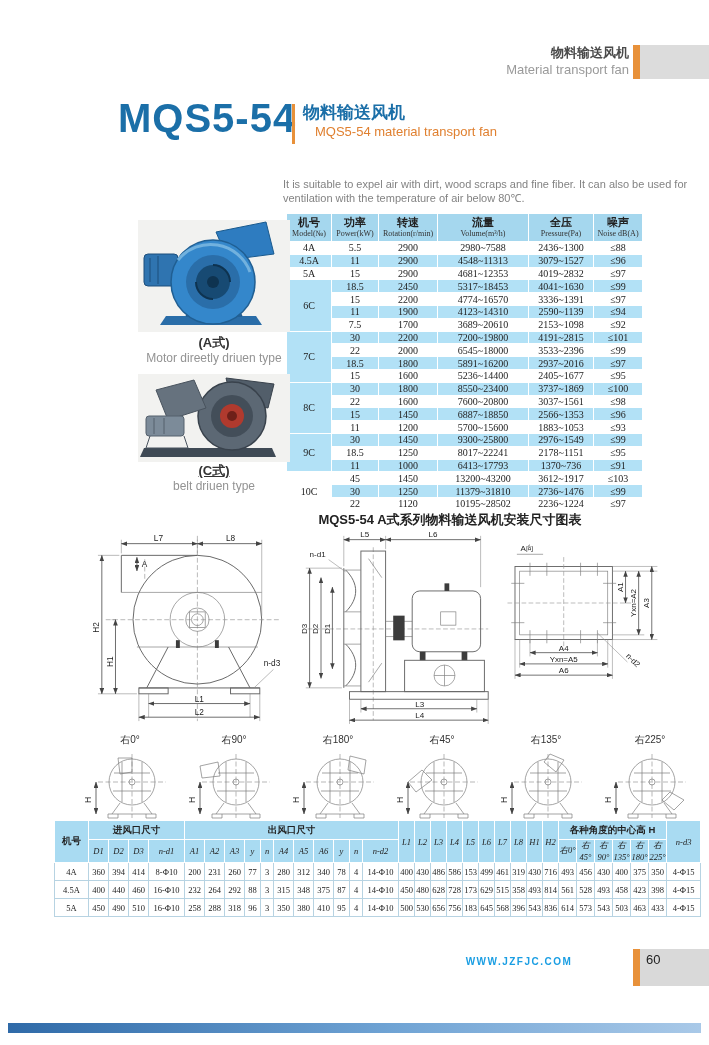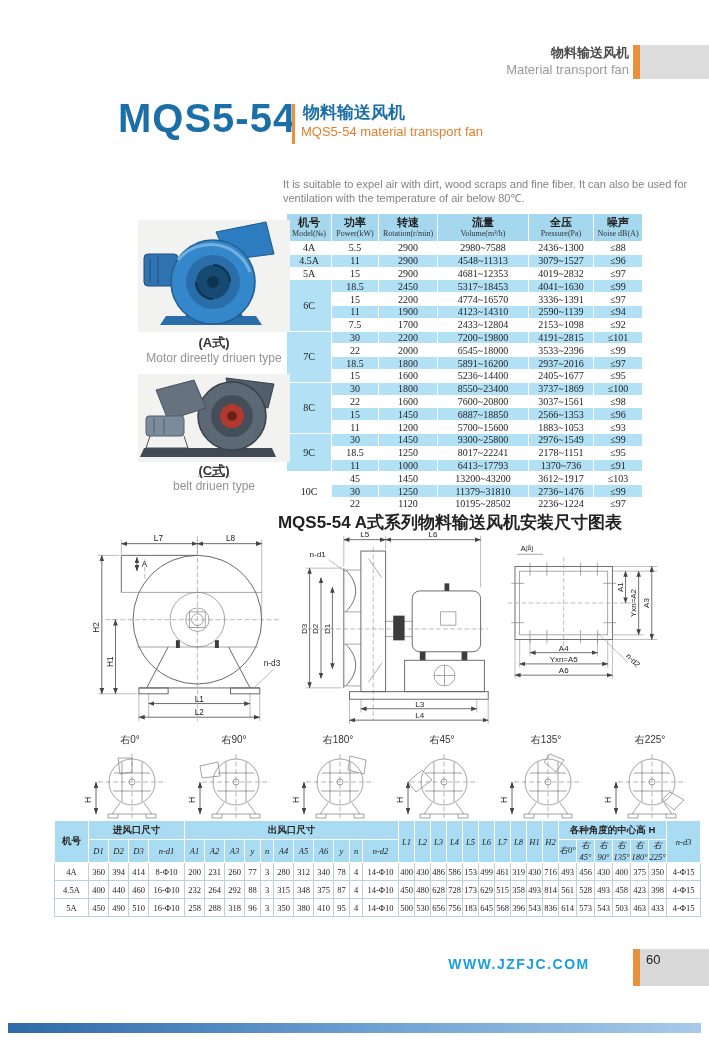--- a/index.html
+++ b/index.html
@@ -7,21 +7,21 @@
         font-family:"Liberation Sans",sans-serif;color:#222;}
   
   .hdr-cn{position:absolute;top:44px;right:80px;font-size:13px;font-weight:bold;color:#4a4a4a;}
   .hdr-en{position:absolute;top:62px;right:80px;font-size:13px;color:#9a9a9a;}
   .hdr-orange{position:absolute;top:45px;right:69px;width:7px;height:34px;background:#e8913a;}
   .hdr-gray{position:absolute;top:45px;right:0;width:69px;height:34px;background:#dcdcdc;}
   
   .model-title{position:absolute;left:118px;top:96px;font-size:40px;font-weight:bold;color:#1b6fa8;letter-spacing:1px;}
   .title-divider{position:absolute;left:292px;top:104px;width:3px;height:40px;background:#e8913a;}
   .sub-cn{position:absolute;left:303px;top:101px;font-size:17px;font-weight:bold;color:#1b6fa8;}
-  .sub-en{position:absolute;left:301px;top:124px;font-size:13px;color:#e08030;}
+  .sub-en{position:absolute;left:315px;top:124px;font-size:13px;color:#e08030;}
   .desc-cn{position:absolute;left:283px;top:141px;width:408px;font-size:13px;line-height:17px;
            font-weight:bold;color:#333;text-indent:2em;}
   .desc-en{position:absolute;left:283px;top:177px;width:432px;font-size:11px;line-height:14px;color:#838383;}
   
   .spec{position:absolute;left:286px;top:213px;}
   .spec table{border-collapse:collapse;table-layout:fixed;width:350px;}
   .spec th{background:#a5d7ee;border:1px solid #fff;padding:0;height:27px;vertical-align:middle;}
   .spec th .cn{display:block;font-size:11px;font-weight:bold;color:#222;line-height:13px;}
   .spec th .en{display:block;font-family:"Liberation Serif",serif;font-size:8px;font-weight:normal;color:#333;line-height:10px;}
   .spec td{border:1px solid #fff;padding:0;height:11.8px;text-align:center;
@@ -29,21 +29,21 @@
   .spec tr.rb{background:#b2e1f6;}
   .spec tr.rw{background:#ffffff;}
   .spec td.model{background:transparent;}
   
   .photoA{position:absolute;left:138px;top:220px;}
   .photoC{position:absolute;left:138px;top:374px;}
   .pcap{position:absolute;width:152px;text-align:center;font-weight:bold;font-size:13px;color:#333;}
   .pcap-en{position:absolute;width:170px;text-align:center;font-size:12px;color:#939393;}
   
   .install-cap{position:absolute;left:200px;top:511px;width:500px;text-align:center;
-               font-size:17px;font-weight:bold;color:#222;}
+               font-size:13px;font-weight:bold;color:#222;}
   
   .dwg{position:absolute;}
   .dln{stroke:#666;stroke-width:1;fill:none;}
   .thin{stroke:#7d7d7d;stroke-width:.7;fill:none;}
   .cl{stroke:#9a9a9a;stroke-width:.7;stroke-dasharray:5 2.5;fill:none;}
   .dim{stroke:#444;stroke-width:.8;fill:none;marker-start:url(#ar);marker-end:url(#ar);}
   .ext{stroke:#8a8a8a;stroke-width:.6;fill:none;}
   .dl{font-family:"Liberation Sans",sans-serif;font-size:8.5px;fill:#222;}
   .fillblk{fill:#3c3c3c;stroke:none;}
   
@@ -53,21 +53,21 @@
   
   .dimt{position:absolute;left:54px;top:820px;}
   .dimt table{border-collapse:collapse;table-layout:fixed;width:646px;}
   .dimt th{background:#a9dbf2;border:1px solid #fff;padding:0;font-size:8.5px;color:#222;overflow:hidden;}
   .dimt th.g{font-weight:bold;font-size:9.5px;height:18px;}
   .dimt th.s{font-family:"Liberation Serif",serif;font-weight:normal;font-style:italic;height:15px;}
   .dimt td{border:1px solid #b7d3e2;background:#fff;padding:0;height:17px;text-align:center;
            font-family:"Liberation Serif",serif;font-size:8.5px;color:#222;overflow:hidden;}
   
   .site{position:absolute;left:404px;top:956px;width:230px;text-align:center;
-        font-size:14px;font-weight:bold;letter-spacing:1.5px;color:#1a9ee3;}
+        font-size:10px;font-weight:bold;letter-spacing:1.5px;color:#1a9ee3;}
   .pg-orange{position:absolute;top:949px;right:69px;width:7px;height:37px;background:#e8913a;}
   .pg-gray{position:absolute;top:949px;right:0;width:69px;height:37px;background:#d9d9d9;
            font-size:13px;color:#222;padding-top:3px;padding-left:6px;box-sizing:border-box;}
   .bottom-bar{position:absolute;left:8px;top:1023px;width:693px;height:10px;
               background:linear-gradient(90deg,#2f6aa8,#6fa3d4 55%,#a9c9e8);}
 </style>
 </head>
 <body>
 
 <div id="page">
@@ -164,21 +164,21 @@
           <tr class="rb">
             <td>11</td>
             <td>1900</td>
             <td>4123~14310</td>
             <td>2590~1139</td>
             <td>≤94</td>
           </tr>
           <tr class="rw">
             <td>7.5</td>
             <td>1700</td>
-            <td>2433~12804</td>
+            <td>3689~20610</td>
             <td>2153~1098</td>
             <td>≤92</td>
           </tr>
           <tr class="rb">
             <td rowspan="4" class="model">7C</td>
             <td>30</td>
             <td>2200</td>
             <td>7200~19800</td>
             <td>4191~2815</td>
             <td>≤101</td>

